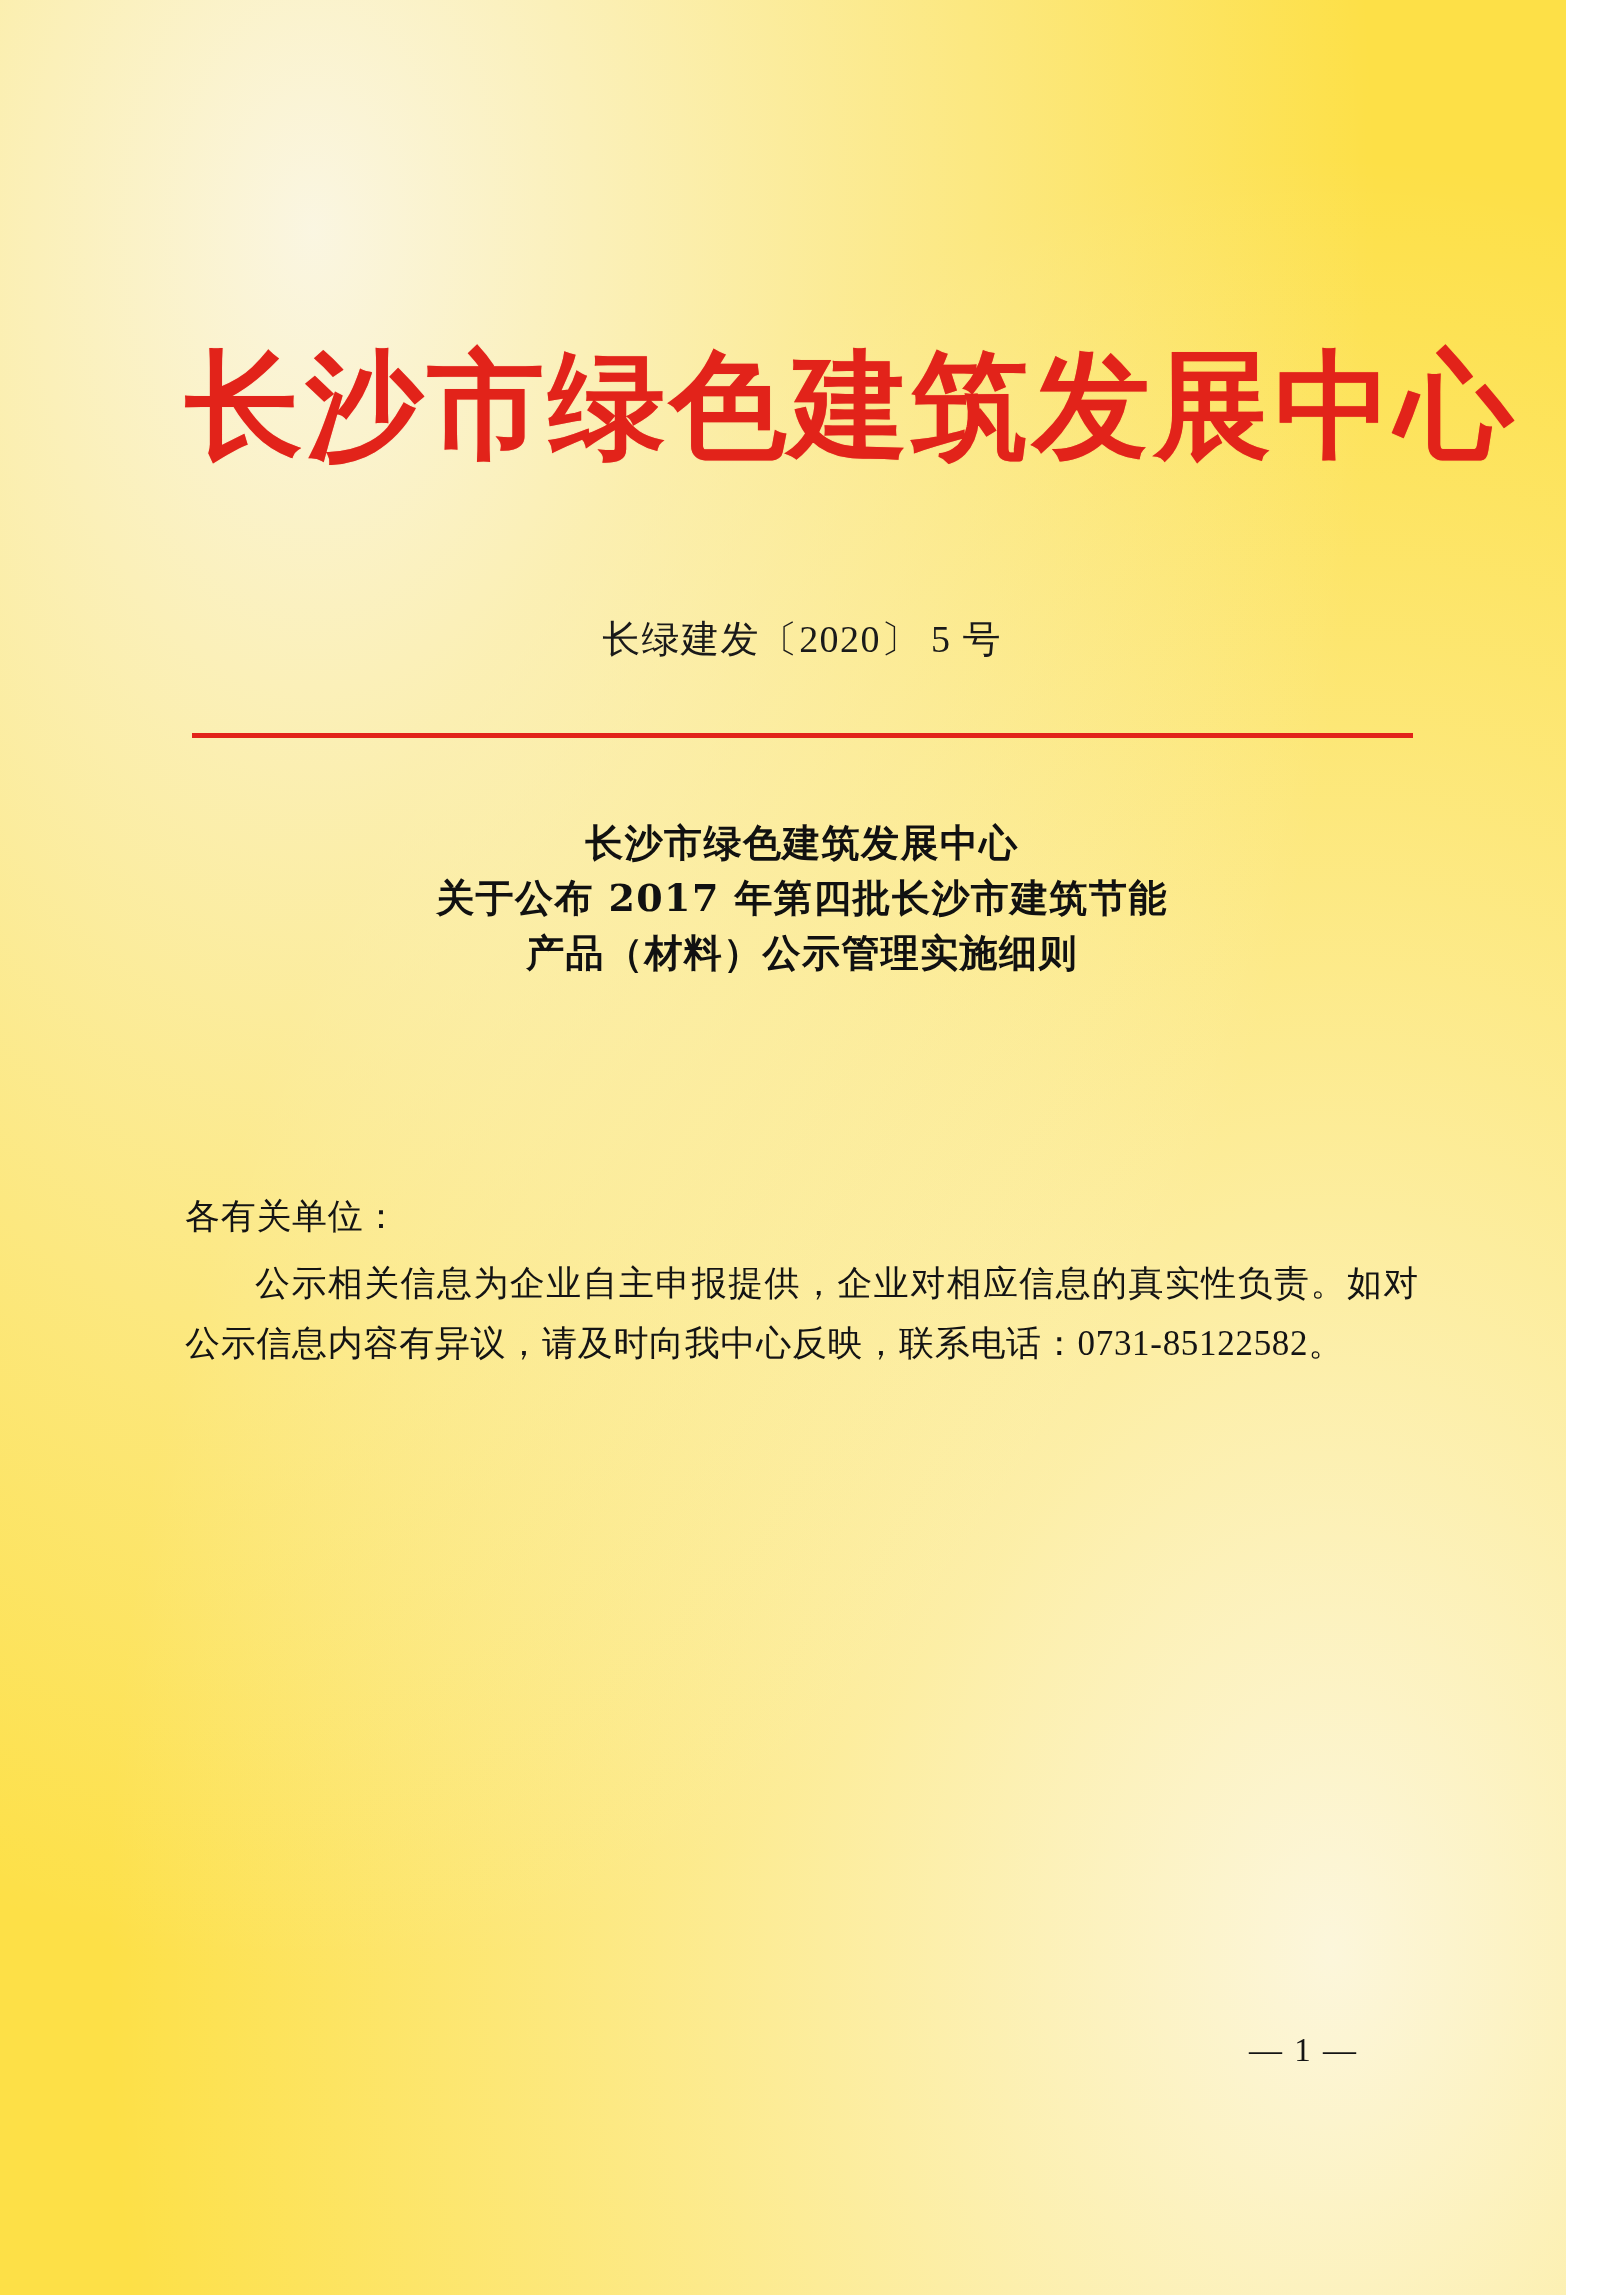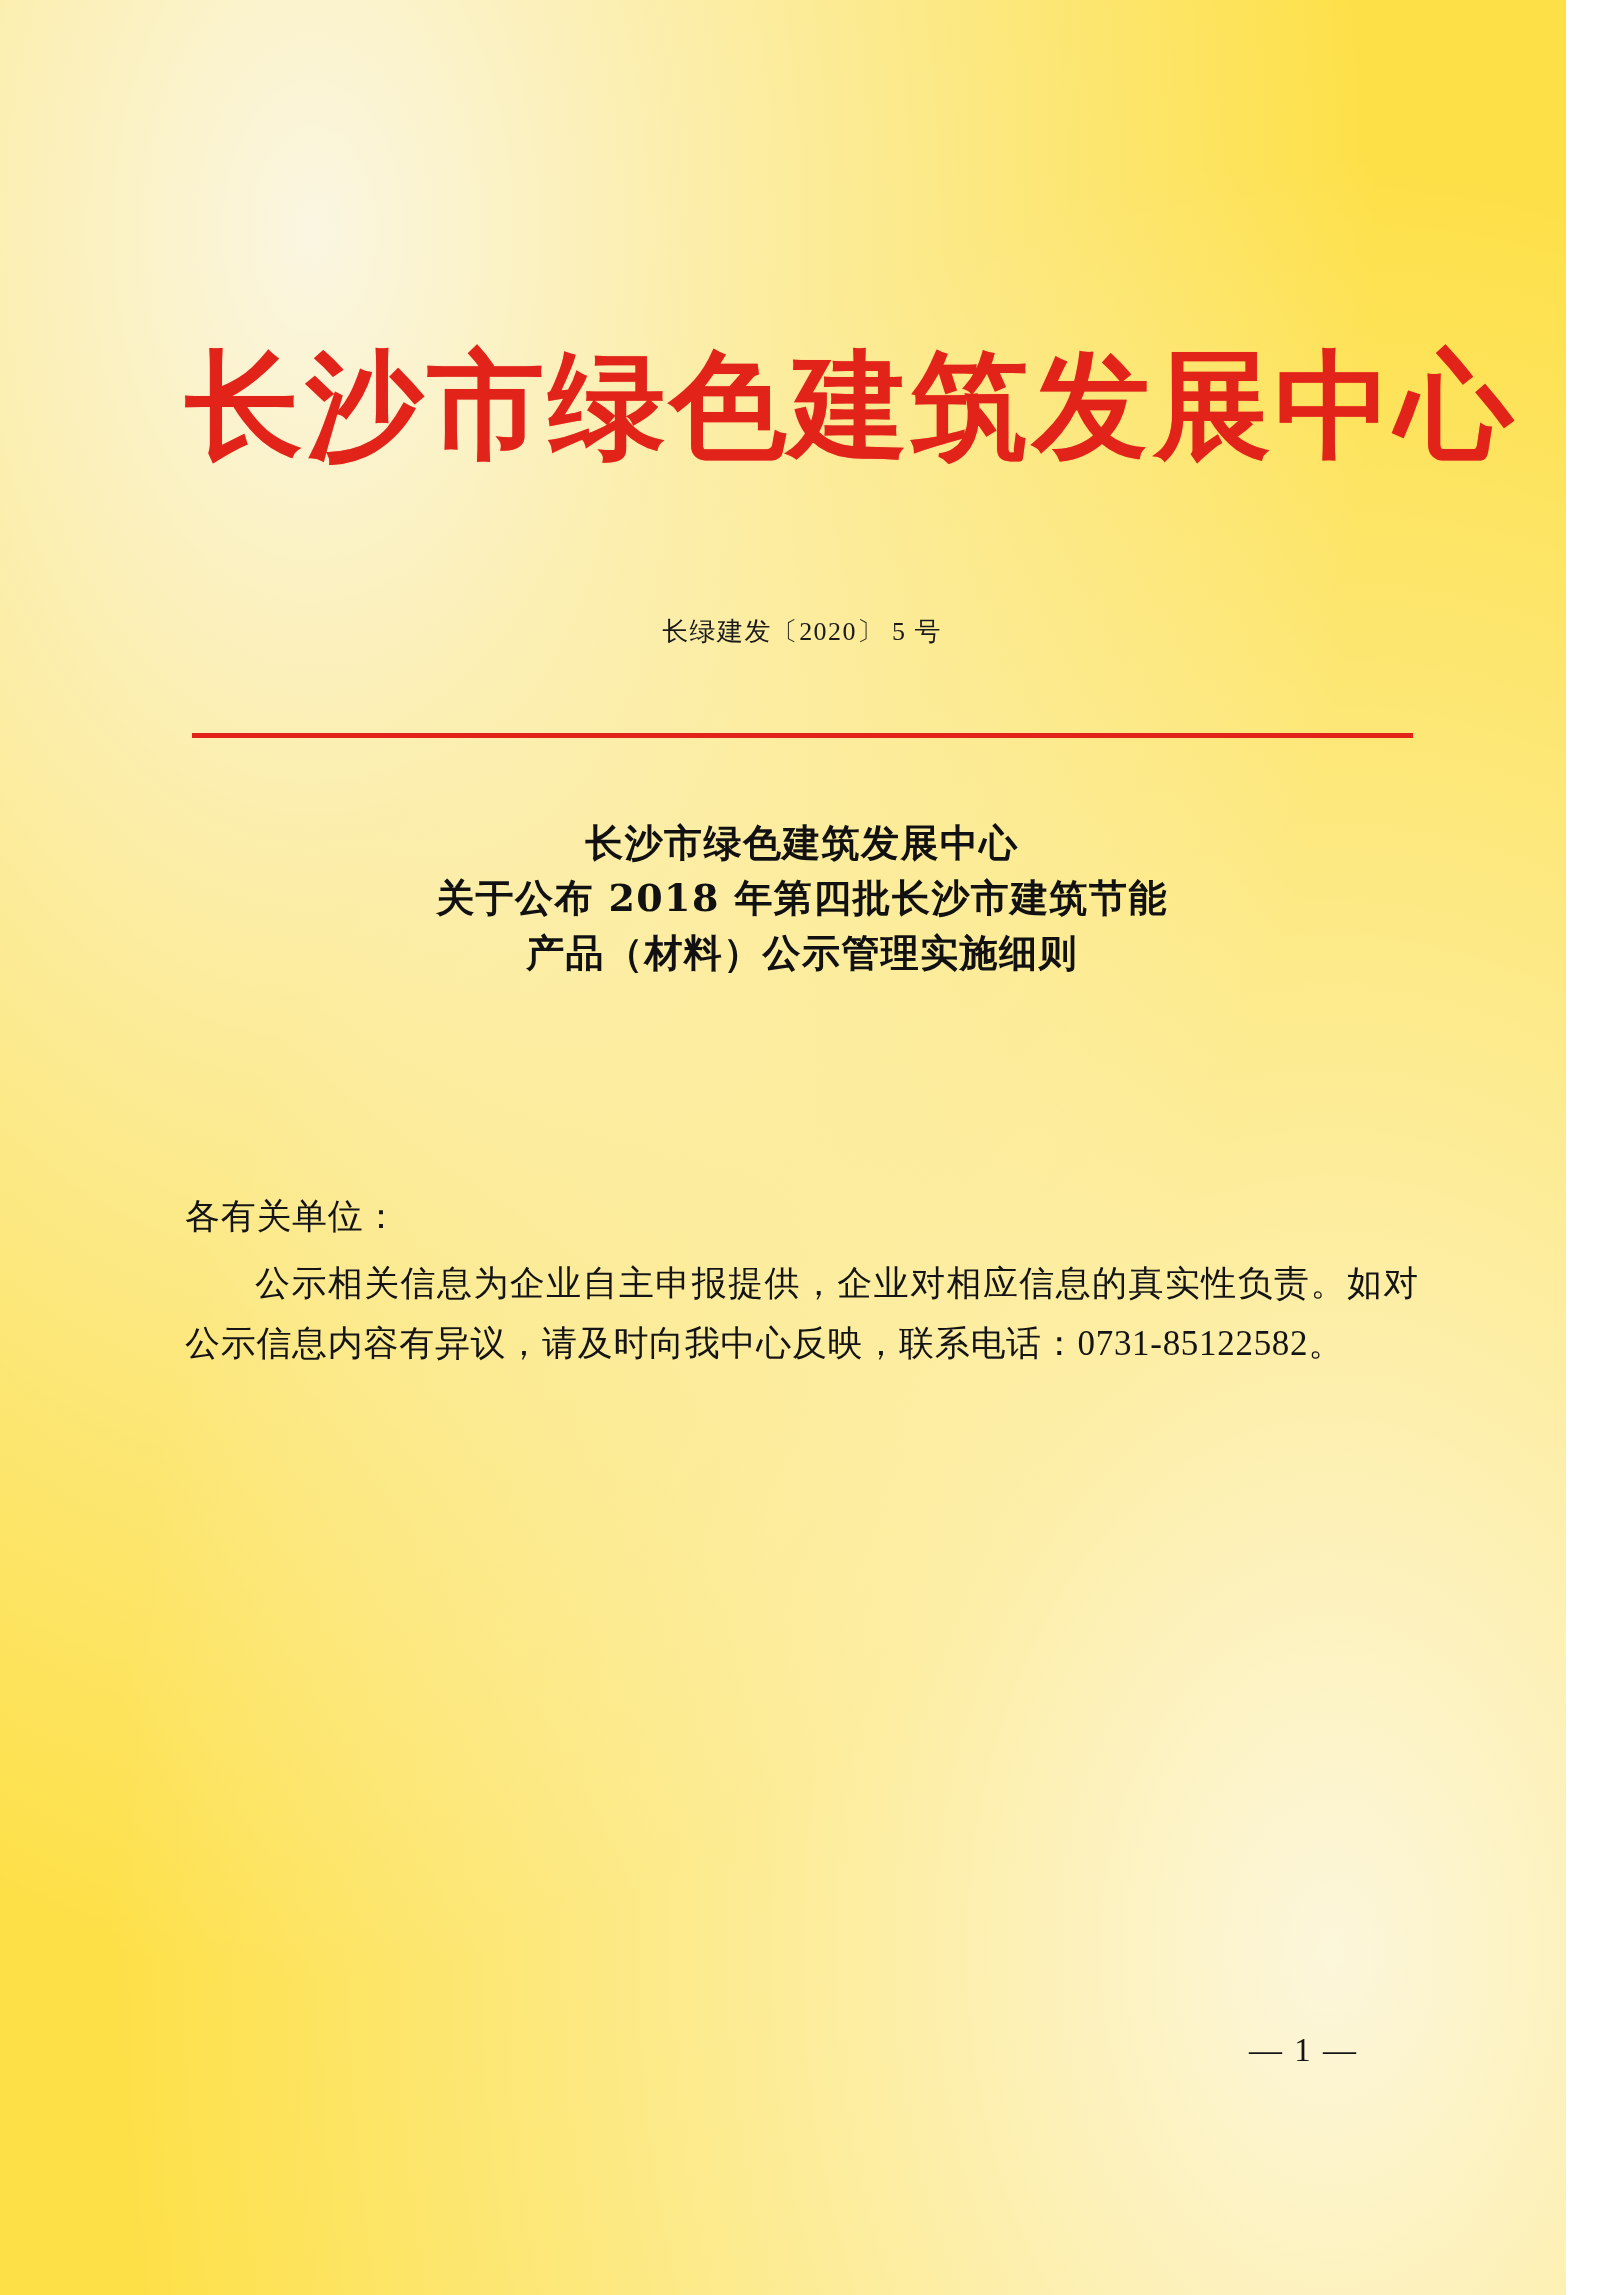--- a/index.html
+++ b/index.html
@@ -54,21 +54,21 @@
     white-space: nowrap;
     text-shadow: 0 0 0.7px rgba(226,35,26,0.55);
   }
 
   .doc-number {
     position: absolute;
     top: 614px;
     left: 0;
     width: 1234px;
     text-align: center;
-    font-size: 26px;
+    font-size: 38px;
     color: #1a1a1a;
     letter-spacing: 1.4px;
     font-family: "Liberation Serif", "DejaVu Serif", serif;
   }
 
   .red-rule {
     position: absolute;
     top: 733px;
     left: 6.8px;
     width: 1221px;
@@ -140,21 +140,21 @@
   <div class="content">
 
     <div class="masthead">长沙市绿色建筑发展中心</div>
 
     <div class="doc-number">长绿建发〔2020〕 5 号</div>
 
     <div class="red-rule"></div>
 
     <div class="title-block">
       <span class="title-line">长沙市绿色建筑发展中心</span>
-      <span class="title-line">关于公布 2018 年第四批长沙市建筑节能</span>
+      <span class="title-line">关于公布 2017 年第四批长沙市建筑节能</span>
       <span class="title-line">产品（材料）公示管理实施细则</span>
     </div>
 
     <div class="body-block">
       <p class="salutation">各有关单位：</p>
       <p class="para">公示相关信息为企业自主申报提供，企业对相应信息的真实性负责。如对公示信息内容有异议，请及时向我中心反映，联系电话：0731-85122582。</p>
     </div>
 
     <div class="page-number">— 1 —</div>
 

